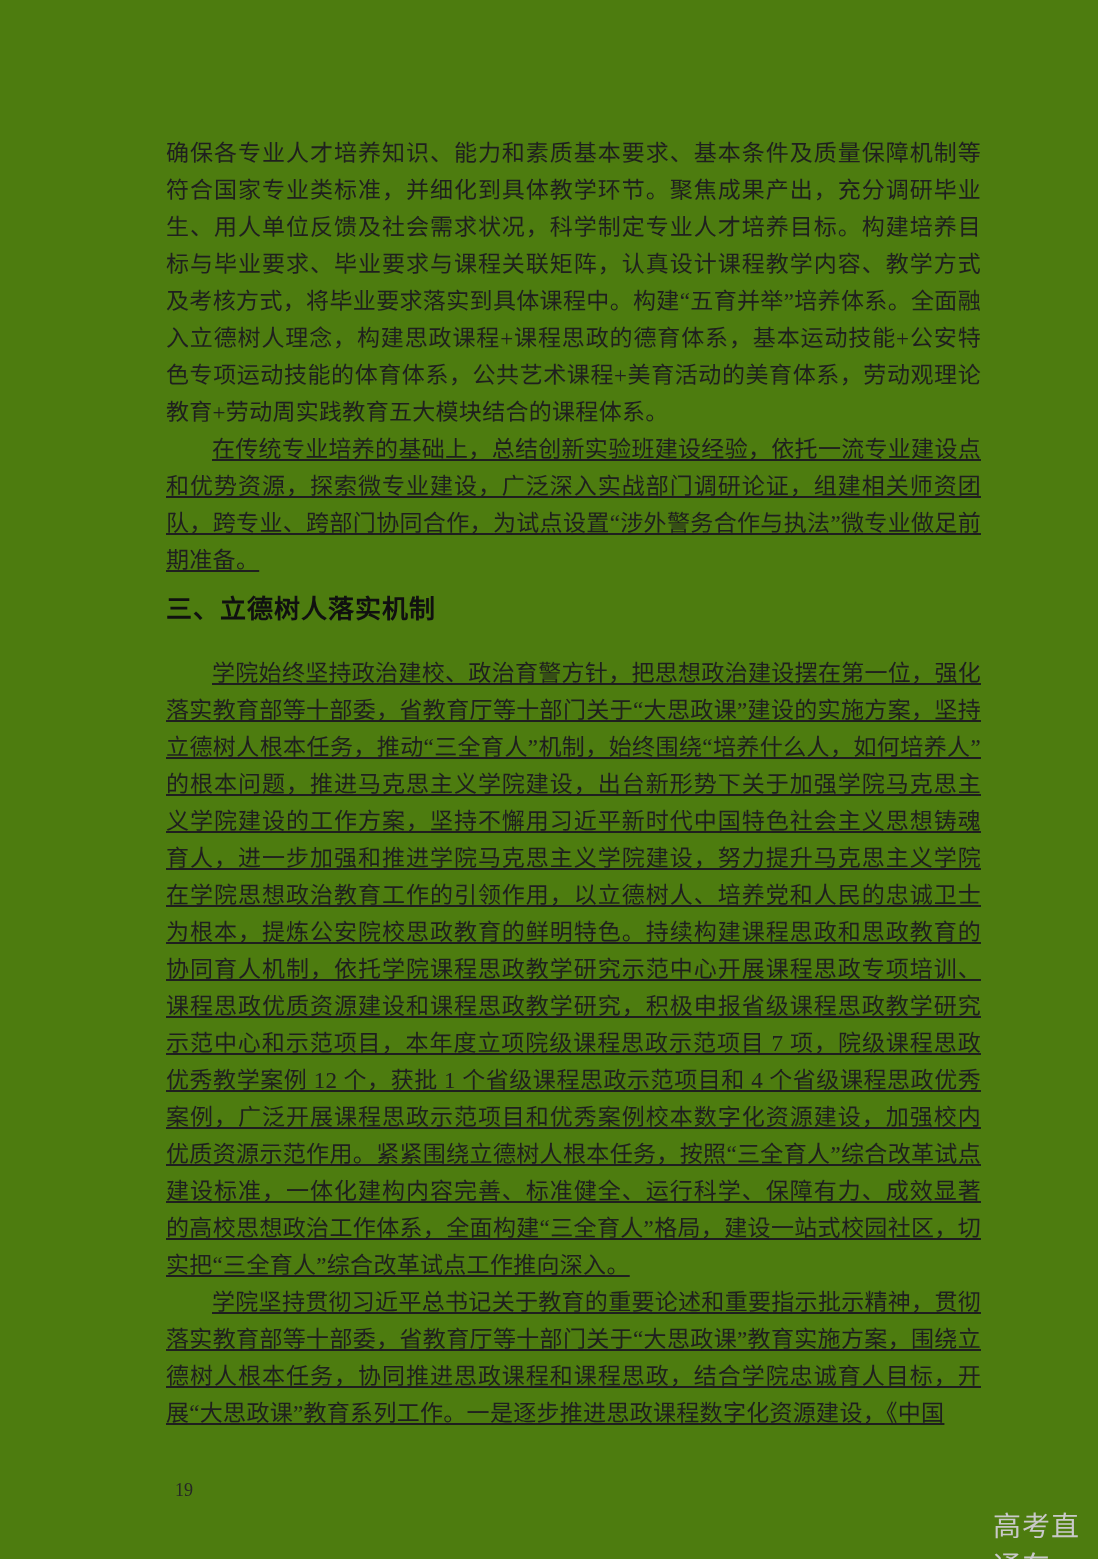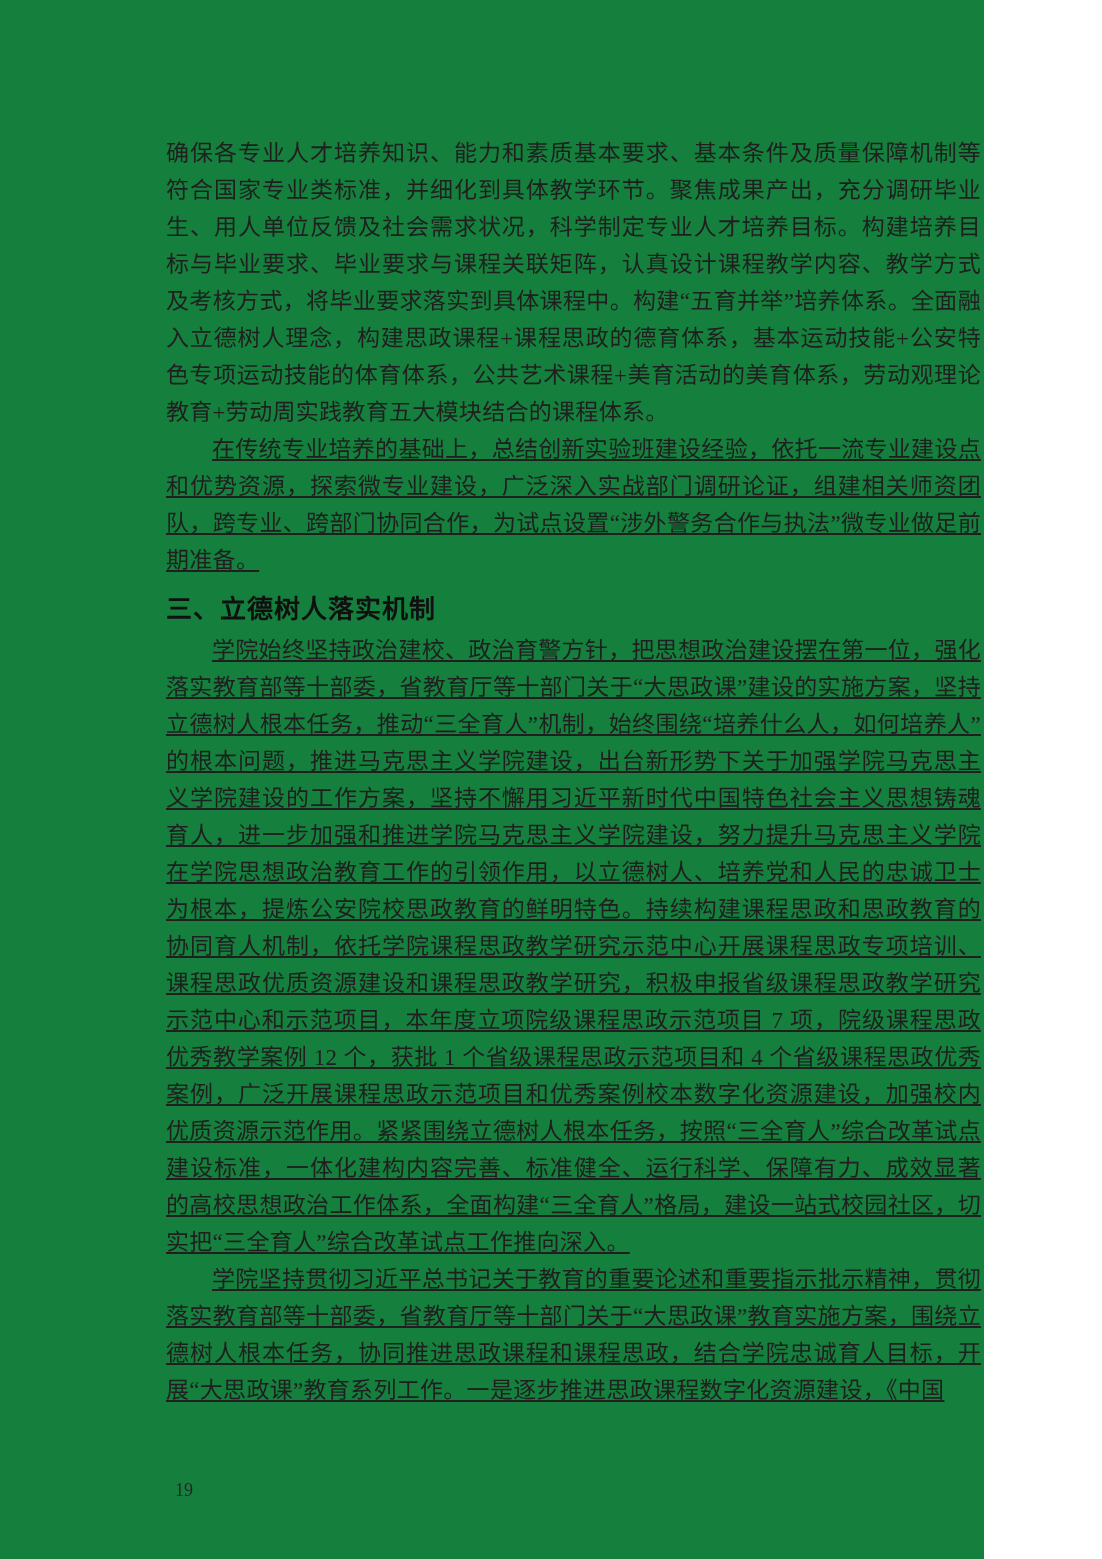--- a/index.html
+++ b/index.html
@@ -2,23 +2,23 @@
 <html lang="zh-CN"><head>
 <meta charset="utf-8">
 <style>
   html, body {
     margin: 0;
     padding: 0;
     background: #ffffff;
   }
   .page {
     position: relative;
-    width: 984px;
+    width: 1098px;
     height: 1559px;
-    background: #15803d;
+    background: #4d7c0f;
     overflow: hidden;
     font-family: "Liberation Serif", "DejaVu Serif", serif;
   }
   .body-text {
     position: absolute;
     left: 166px;
     top: 135px;
     width: 815px;
   }
   .para {
@@ -28,21 +28,21 @@
     letter-spacing: 0.3px;
     color: #1f1f1f;
     text-align: justify;
     text-align-last: left;
   }
   .para.indent {
     text-indent: 2em;
     text-decoration: underline;
   }
   .heading {
-    margin: 8px 0 1px 0;
+    margin: 8px 0 24px 0;
     font-family: "Liberation Sans", "DejaVu Sans", sans-serif;
     font-size: 26px;
     line-height: 44px;
     font-weight: bold;
     color: #101010;
     letter-spacing: 1px;
   }
   .page-number {
     position: absolute;
     left: 175px;

